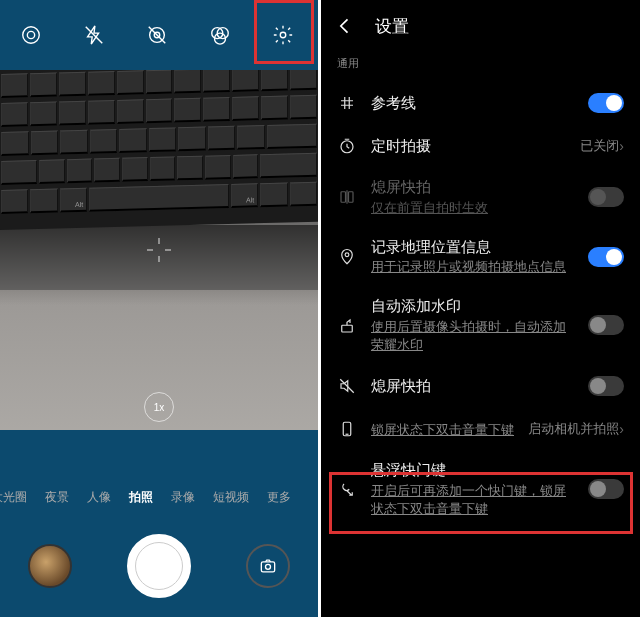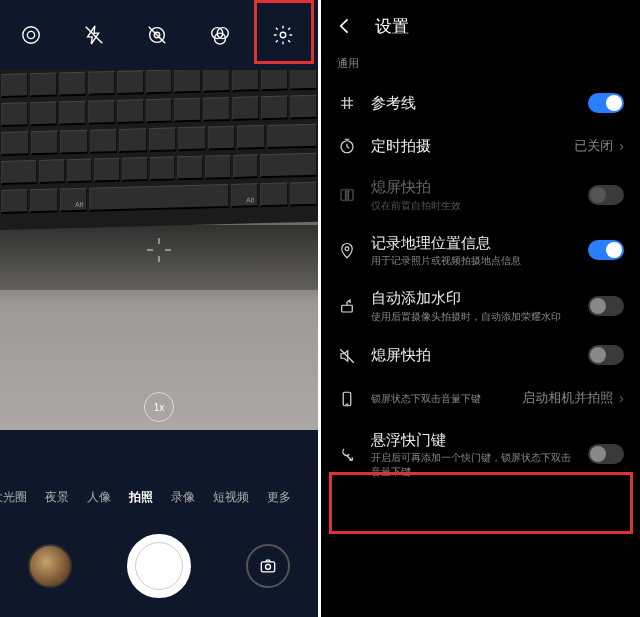--- a/index.html
+++ b/index.html
@@ -9,21 +9,21 @@
     background: #fff;
     font-family: -apple-system, "Helvetica Neue", Arial, sans-serif;
     overflow: hidden;
     display: flex;
   }
   .pane {
     height: 617px;
     position: relative;
     overflow: hidden;
   }
-  .left-pane { width: 318px; background: #0f172a; }
+  .left-pane { width: 318px; background: #0c4a6e; }
   .right-pane { width: 319px; background: #000; }
   .gap { width: 3px; background: #fff; }
 
   
   .cam-topbar {
     height: 70px;
     display: flex;
     align-items: center;
     justify-content: space-around;
     padding: 0 4px 0 0;
@@ -182,28 +182,27 @@
   }
   .row .ricon {
     flex: 0 0 20px;
     height: 22px;
     display: flex; align-items: center; justify-content: center;
     color: #ddd;
     margin-top: 1px;
   }
   .row .body { flex: 1; min-width: 0; }
   .row .lbl { font-size: 15px; color: #eee; line-height: 1.3; }
-  .row .sub { font-size: 10px; color: #888; line-height: 1.4; margin-top: 2px; }
+  .row .sub { font-size: 13px; color: #888; line-height: 1.4; margin-top: 2px; text-decoration: underline; }
   .row.disabled .lbl { color: #666; }
   .row.disabled .sub { color: #555; }
   .row.disabled .ricon { color: #555; }
   .row .tail {
     flex: 0 0 auto;
     display: flex; align-items: center;
-    gap: 6px;
     min-height: 22px;
   }
   .tail .valtext { font-size: 13px; color: #888; }
   .chev { color: #666; font-size: 14px; }
   .toggle {
     width: 36px; height: 20px; border-radius: 10px;
     background: #3a3a3a; position: relative;
   }
   .toggle::after {
     content: ""; position: absolute;

